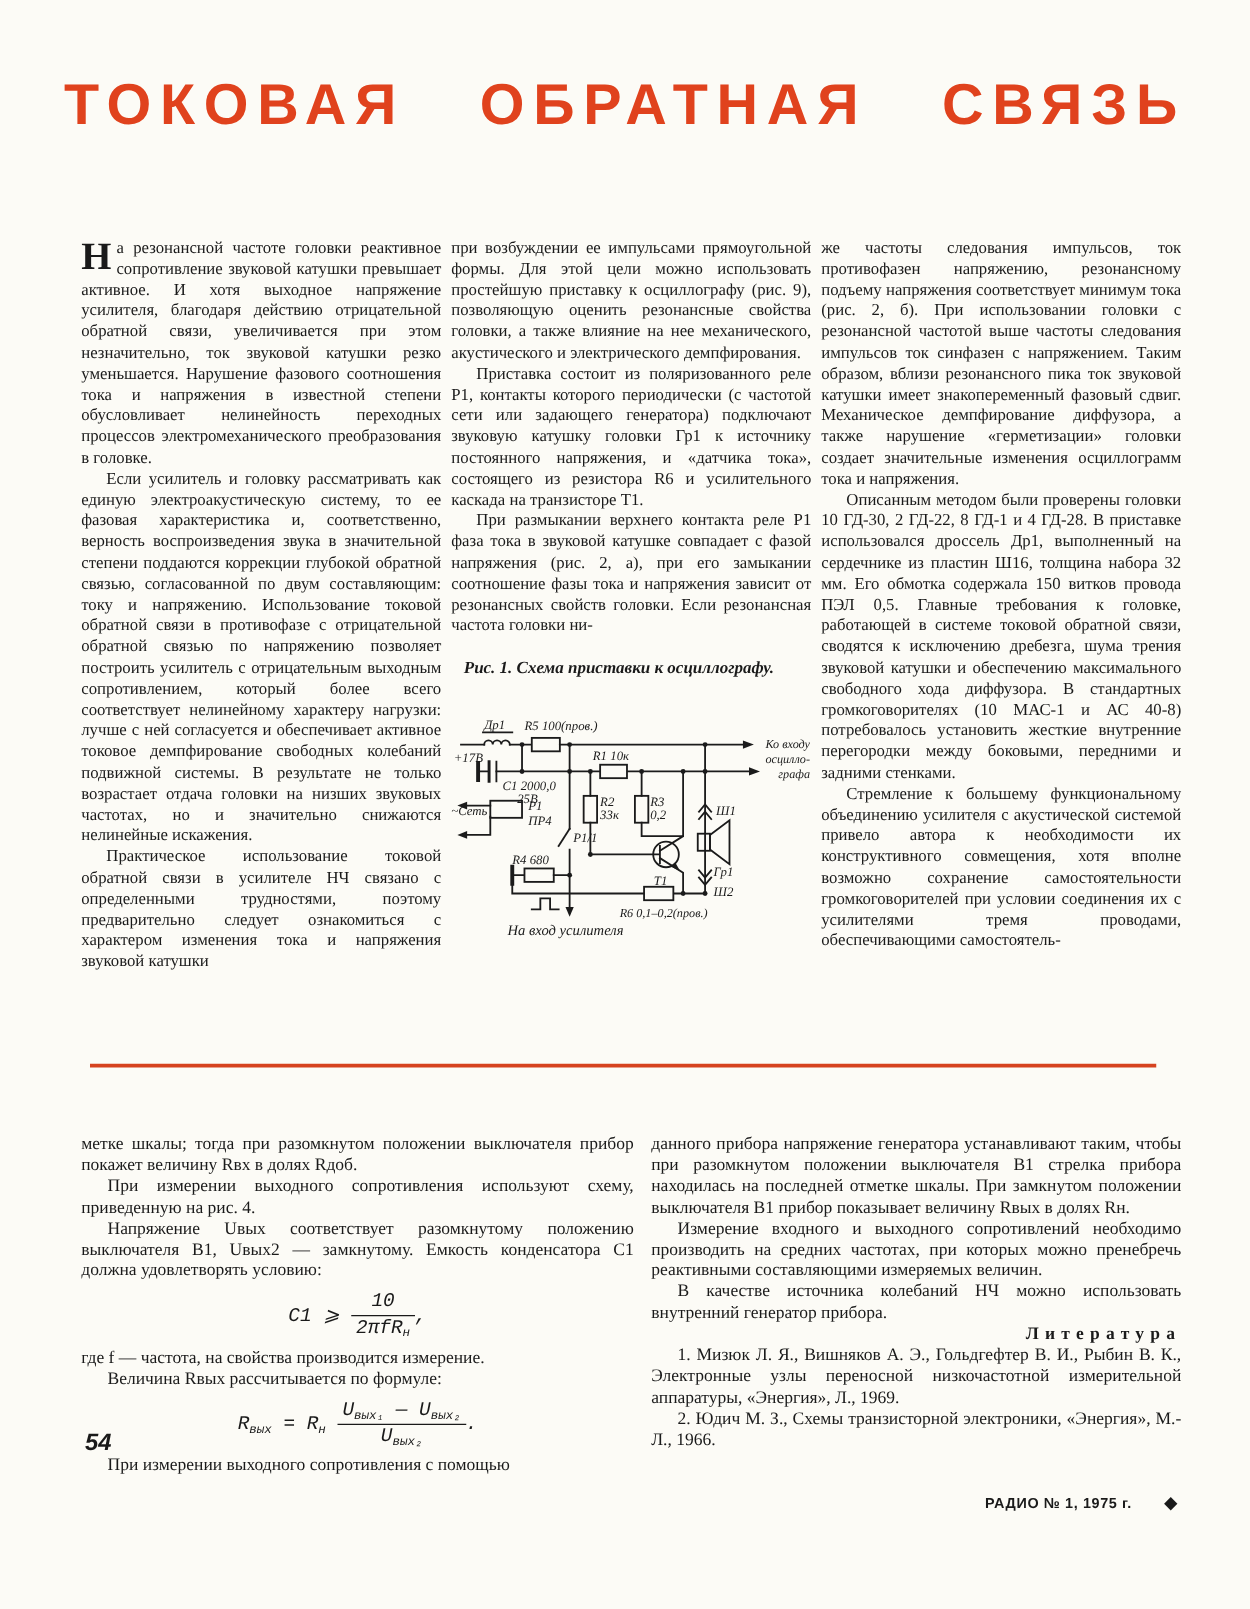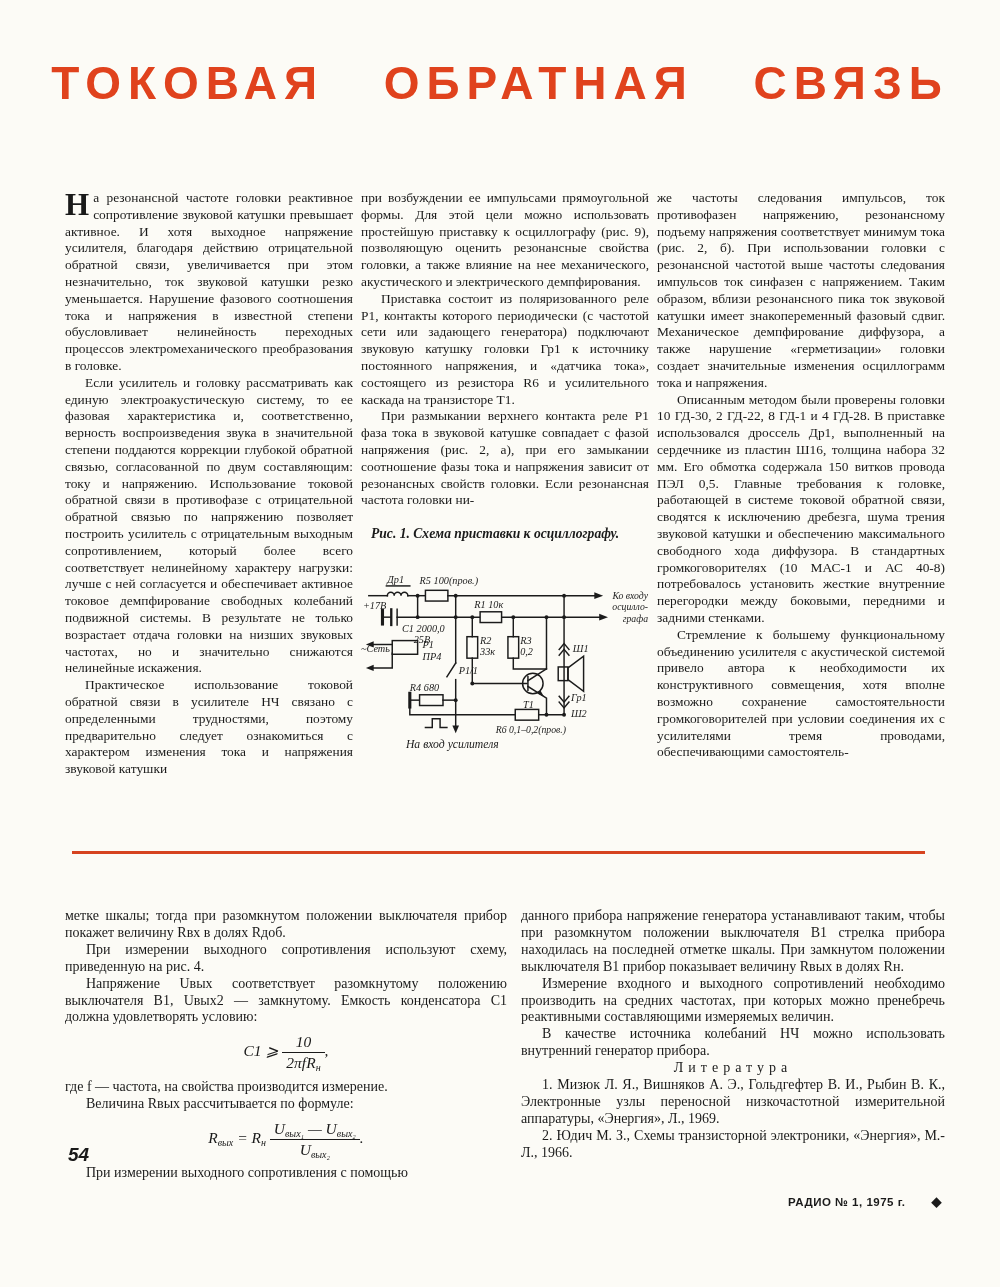--- a/index.html
+++ b/index.html
@@ -27,27 +27,27 @@
   .divider { position:absolute; top:851px; left:72px; width:853px; height:3px;
              background:#d6431f; }
 
   .bottom { position:absolute; top:884px; left:65px; width:880px; height:272px;
             display:grid; grid-template-columns:442px 424px; column-gap:14px;
             font-size:14px; line-height:16.9px; text-align:justify; overflow:hidden;margin-top:24px; }
   .bottom p { margin:0; text-indent:1.5em; }
   .bottom p.flush { text-indent:0; }
 
   .formula { text-align:center; text-indent:0; font-style:italic; font-size:15.5px;
-             margin:7px 0; }
+             margin:7px 0;font-family:Liberation Mono, monospace; }
   .frac { display:inline-block; vertical-align:middle; text-align:center; line-height:1.15; }
   .frac .num { display:block; padding:0 4px 1px; border-bottom:1.4px solid #1a1a1a;text-align:center; }
   .frac .den { display:block; padding:1px 4px 0; }
   .sub { font-size:10px; position:relative; top:3px; }
 
-  .lit-heading { text-align:center; text-indent:0 !important; letter-spacing:5px; }
+  .lit-heading { text-align:right; text-indent:0 !important; letter-spacing:5px;font-weight:bold; }
 
   .page-num { position:absolute; left:68px; top:1144px; margin:0;
               font-family:"Liberation Sans", sans-serif; font-weight:700;
               font-size:19px; font-style:italic;text-align:right; }
   .footer-right { position:absolute; right:58px; top:1194px;
                   font-family:"Liberation Sans", sans-serif; font-weight:700;
                   font-size:11.5px; letter-spacing:0.5px; }
   .footer-right .diamond { margin-left:26px; font-size:13px; }
 
   svg text { font-family:"Liberation Serif", serif; font-style:italic; fill:#1b1b1b; }

